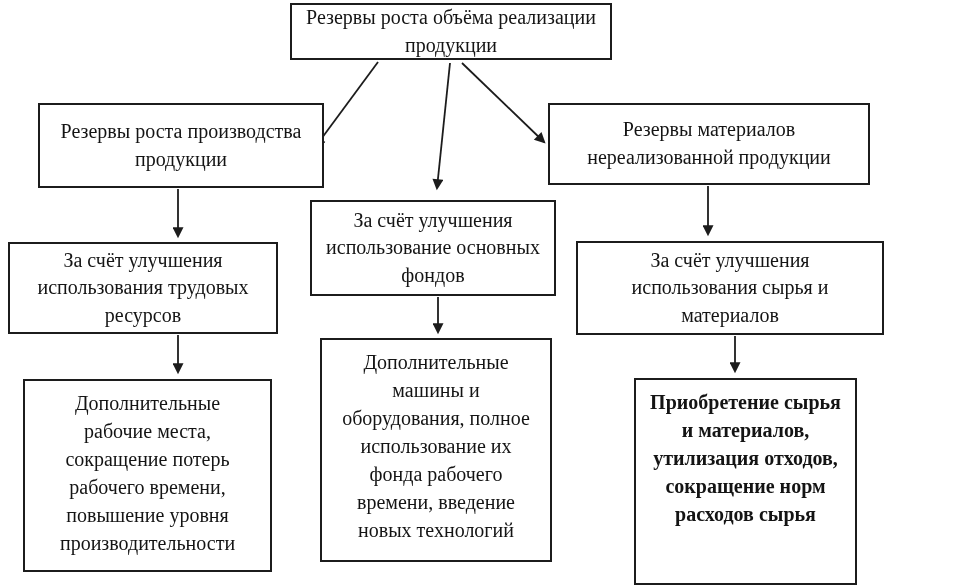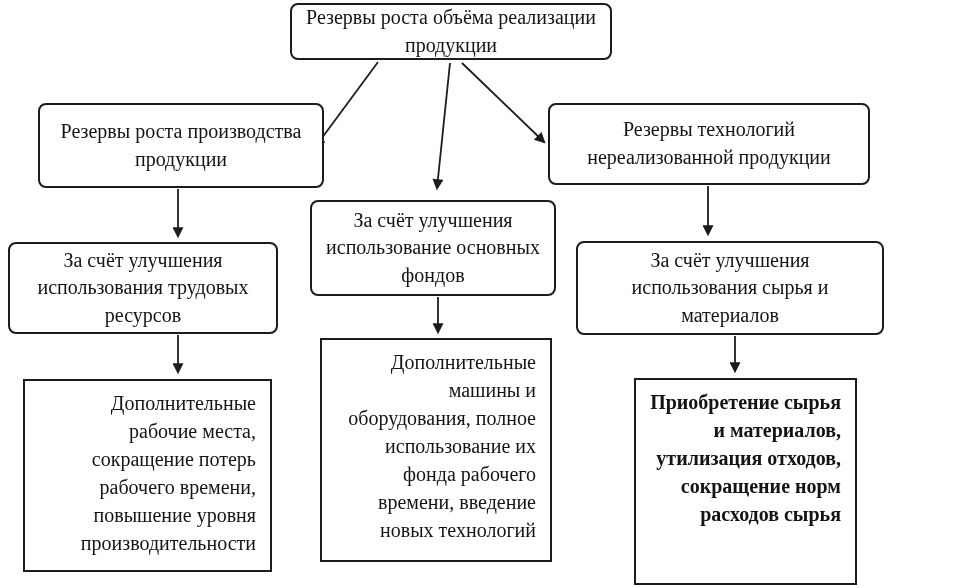--- a/index.html
+++ b/index.html
@@ -31,26 +31,25 @@
     box-sizing: border-box;
     font-size: 20px;
     line-height: 1.38;
     display: flex;
   }
   .node.center {
     align-items: center;
     justify-content: center;
     text-align: center;
     padding: 2px 10px;
-    border-radius: 8px;
   }
   .node.topleft {
     align-items: flex-start;
     justify-content: flex-start;
-    text-align: right;
+    text-align: center;
     padding: 8px 14px;
     line-height: 1.4;
   }
   
   #node-root            { left: 290px; top: 3px;   width: 322px; height: 57px; }
   
   #node-growth          { left: 22px;  top: 103px; width: 286px; height: 85px; margin-left: 16px; }
   #node-fixed-assets    { left: 310px; top: 200px; width: 246px; height: 96px; }
   #node-unsold          { left: 548px; top: 103px; width: 322px; height: 82px; }
   
@@ -88,21 +87,21 @@
 
   <div class="node center" id="node-growth">
     <span>Резервы роста производства продукции</span>
   </div>
 
   <div class="node center" id="node-fixed-assets">
     <span>За счёт улучшения использование основных фондов</span>
   </div>
 
   <div class="node center" id="node-unsold">
-    <span>Резервы технологий нереализованной продукции</span>
+    <span>Резервы материалов нереализованной продукции</span>
   </div>
 
   <div class="node center" id="node-labor">
     <span>За счёт улучшения использования трудовых ресурсов</span>
   </div>
 
   <div class="node center" id="node-materials">
     <span>За счёт улучшения использования сырья и материалов</span>
   </div>
 

